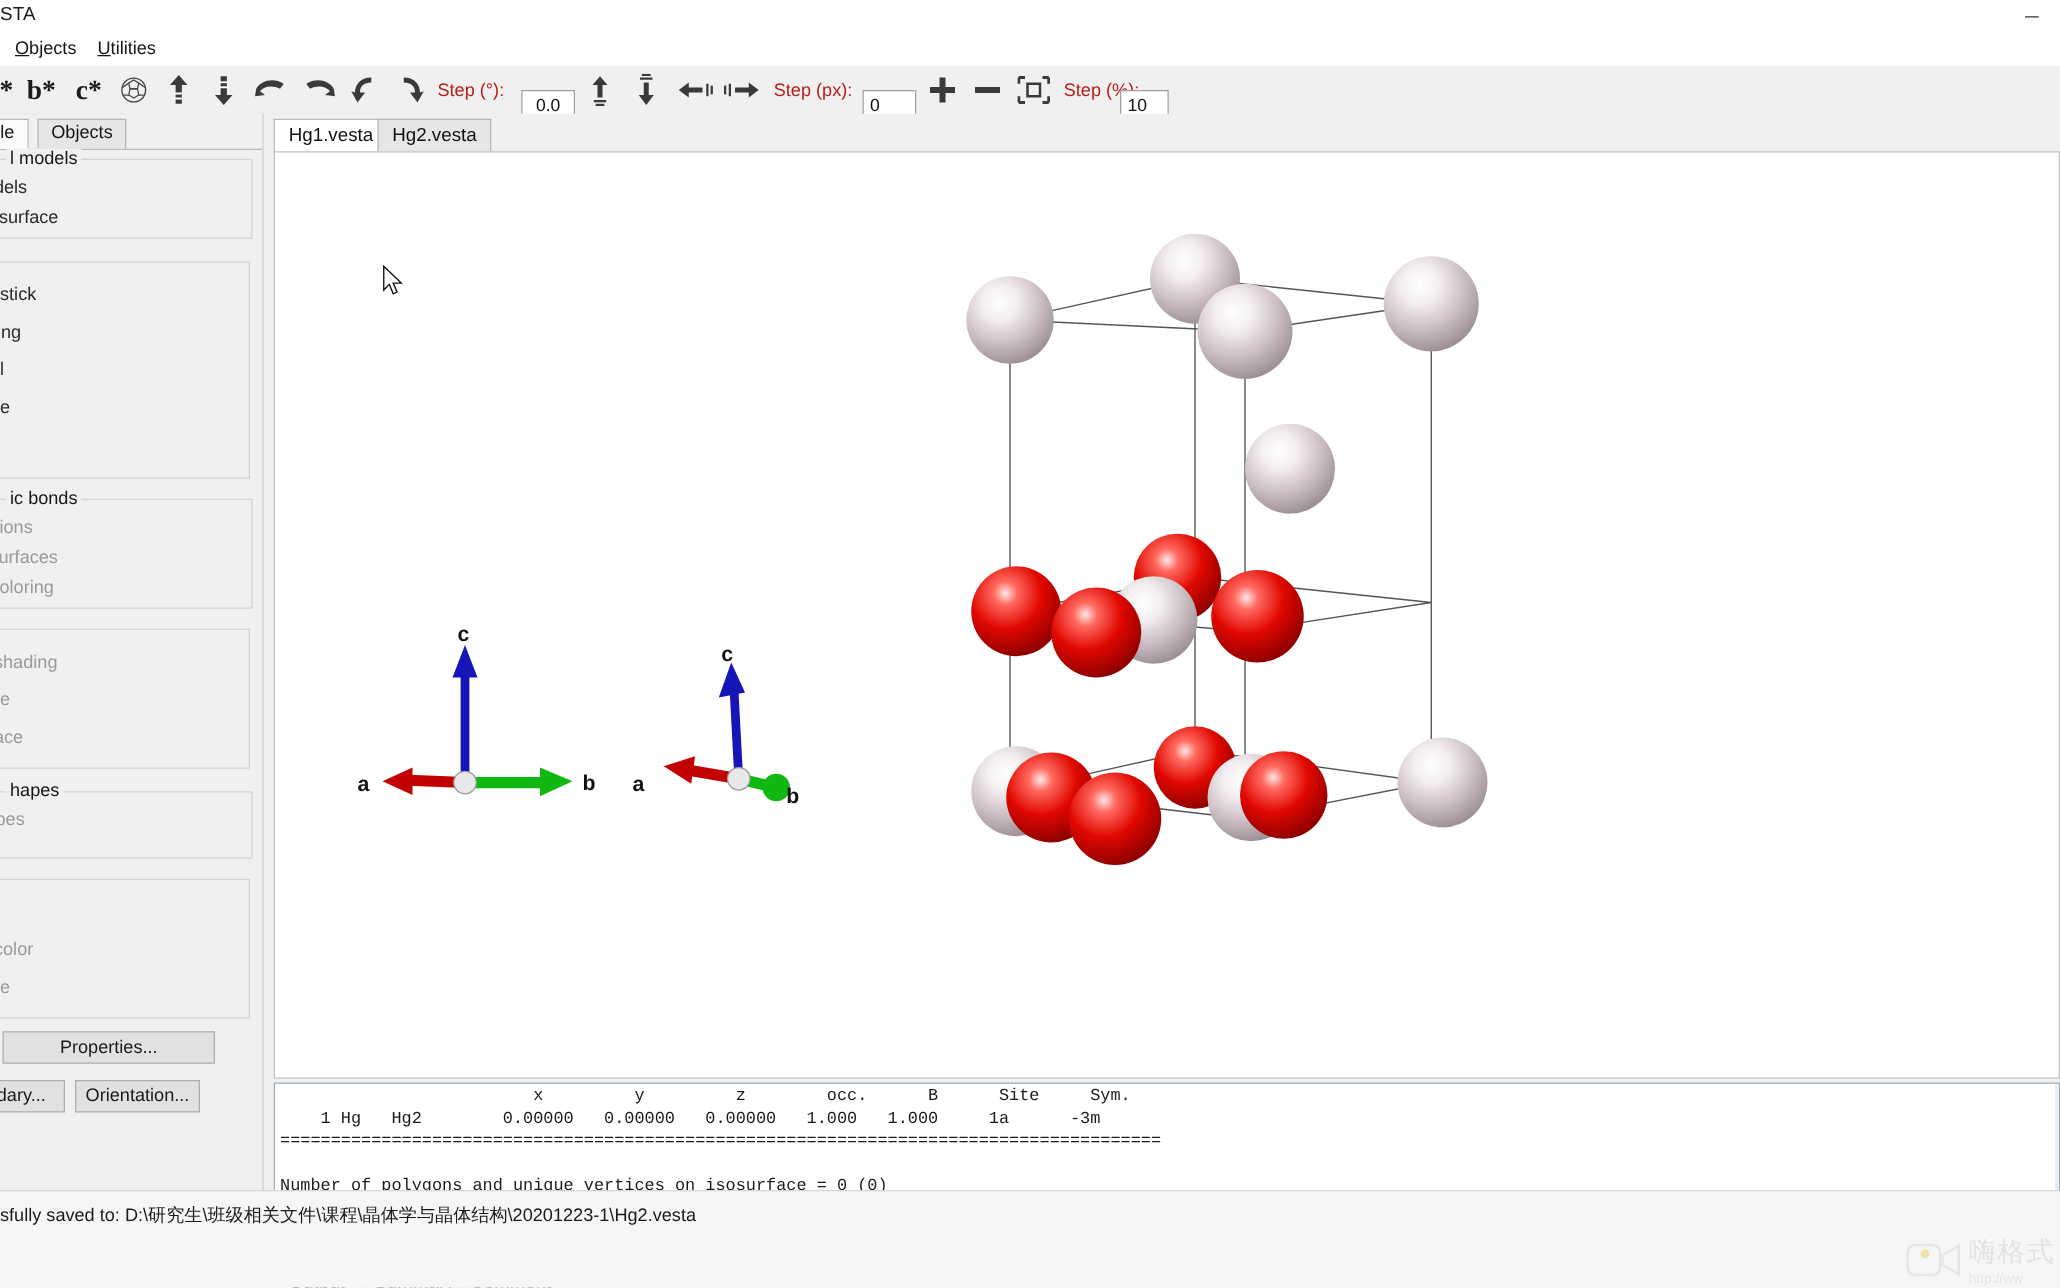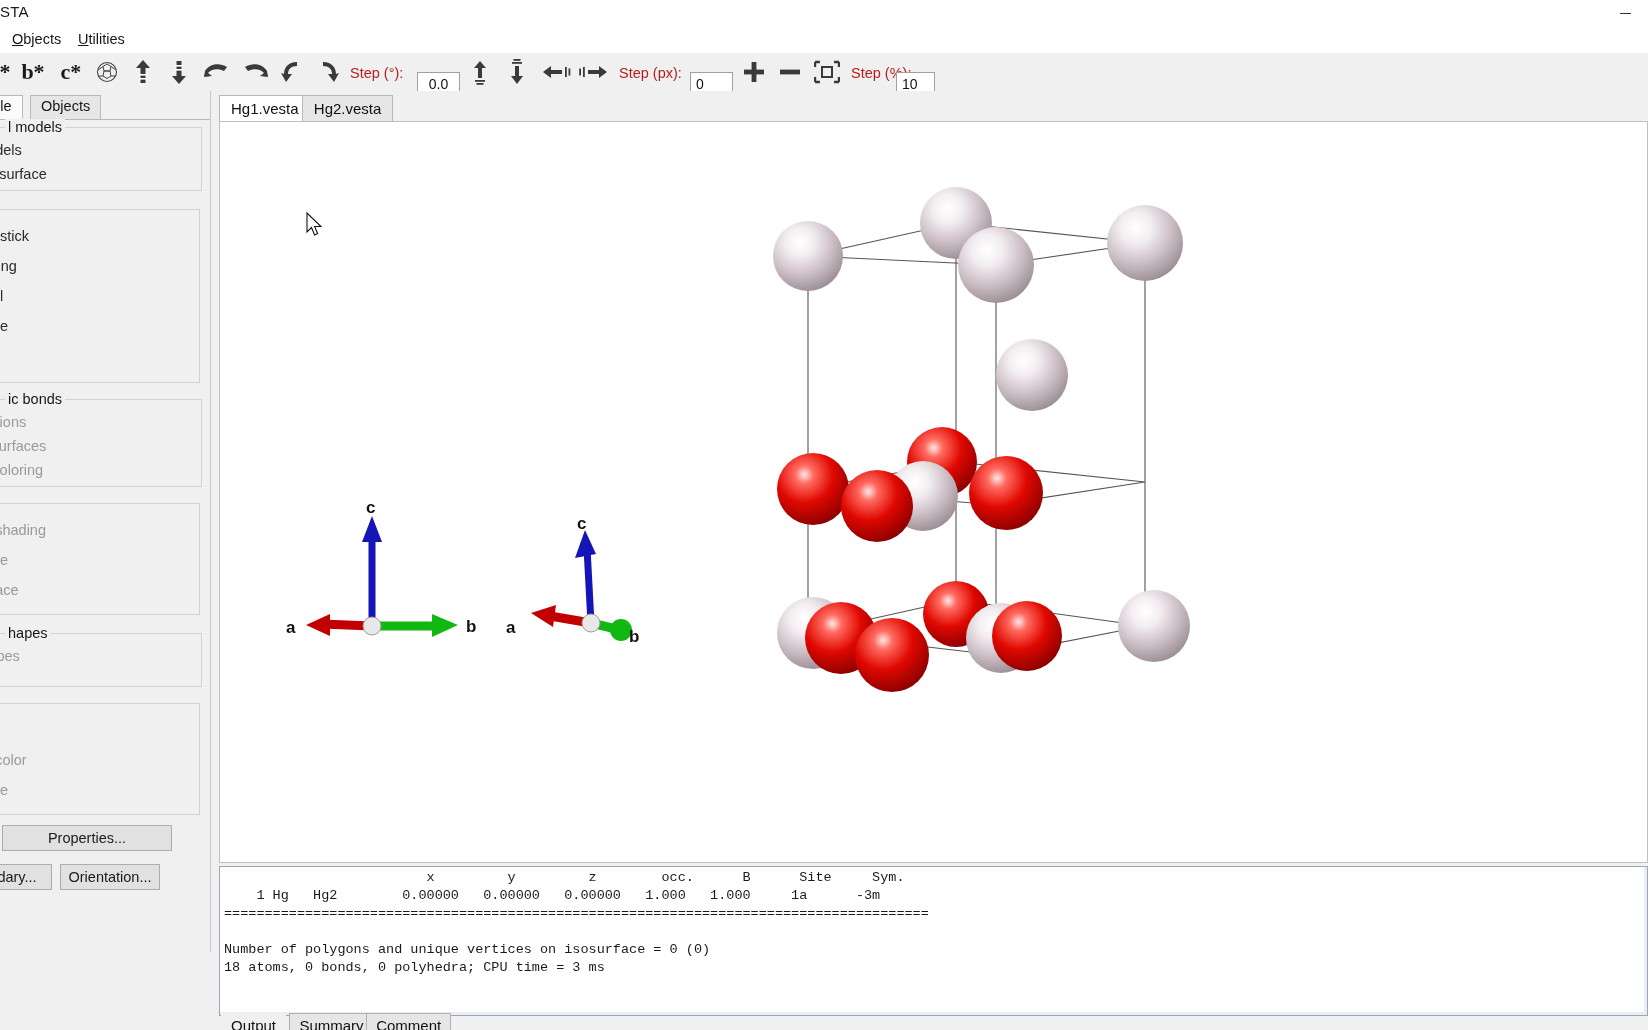--- a/index.html
+++ b/index.html
@@ -498,20 +498,34 @@
       <div class="console-scroll-h"></div>
     </div>
 
     <div class="bottom-tabs" id="bottomtabs">
         <div class="bottom-tab active" style="left: 0px;">Output</div>
         <div class="bottom-tab" style="left: 68.4px;">Summary</div>
         <div class="bottom-tab" style="left: 145.2px;">Comment</div>
       </div>
   </div>
 
+  <div class="statusbar">
+    <div class="status-text">sfully saved to: D:\研究生\班级相关文件\课程\晶体学与晶体结构\20201223-1\Hg2.vesta</div>
+    <div class="watermark">
+      <svg width="44" height="34" viewBox="0 0 44 34">
+        <rect x="1" y="5" width="26" height="24" rx="6" fill="none" stroke="#d6d6d6" stroke-width="2"></rect>
+        <circle cx="15" cy="12" r="3.6" fill="#e2d26a"></circle>
+        <path d="M29 13 L42 6 L42 28 L29 21 Z" fill="none" stroke="#d6d6d6" stroke-width="2"></path>
+      </svg>
+      <div>
+        <div class="wm-text">嗨格式</div>
+        <div class="wm-url">http://ww</div>
+      </div>
+    </div>
+  </div>
 
   <div class="cursor" style="left:306px; top:212px;">
     <svg width="18" height="26" viewBox="0 0 18 26">
       <path d="M1 1 L1 20 L5.5 15.5 L8.6 23 L11.6 21.6 L8.6 14.5 L15 14.5 Z" fill="#ffffff" stroke="#111" stroke-width="1.1"></path>
     </svg>
   </div>
 
 </div>
 
 </body></html>

